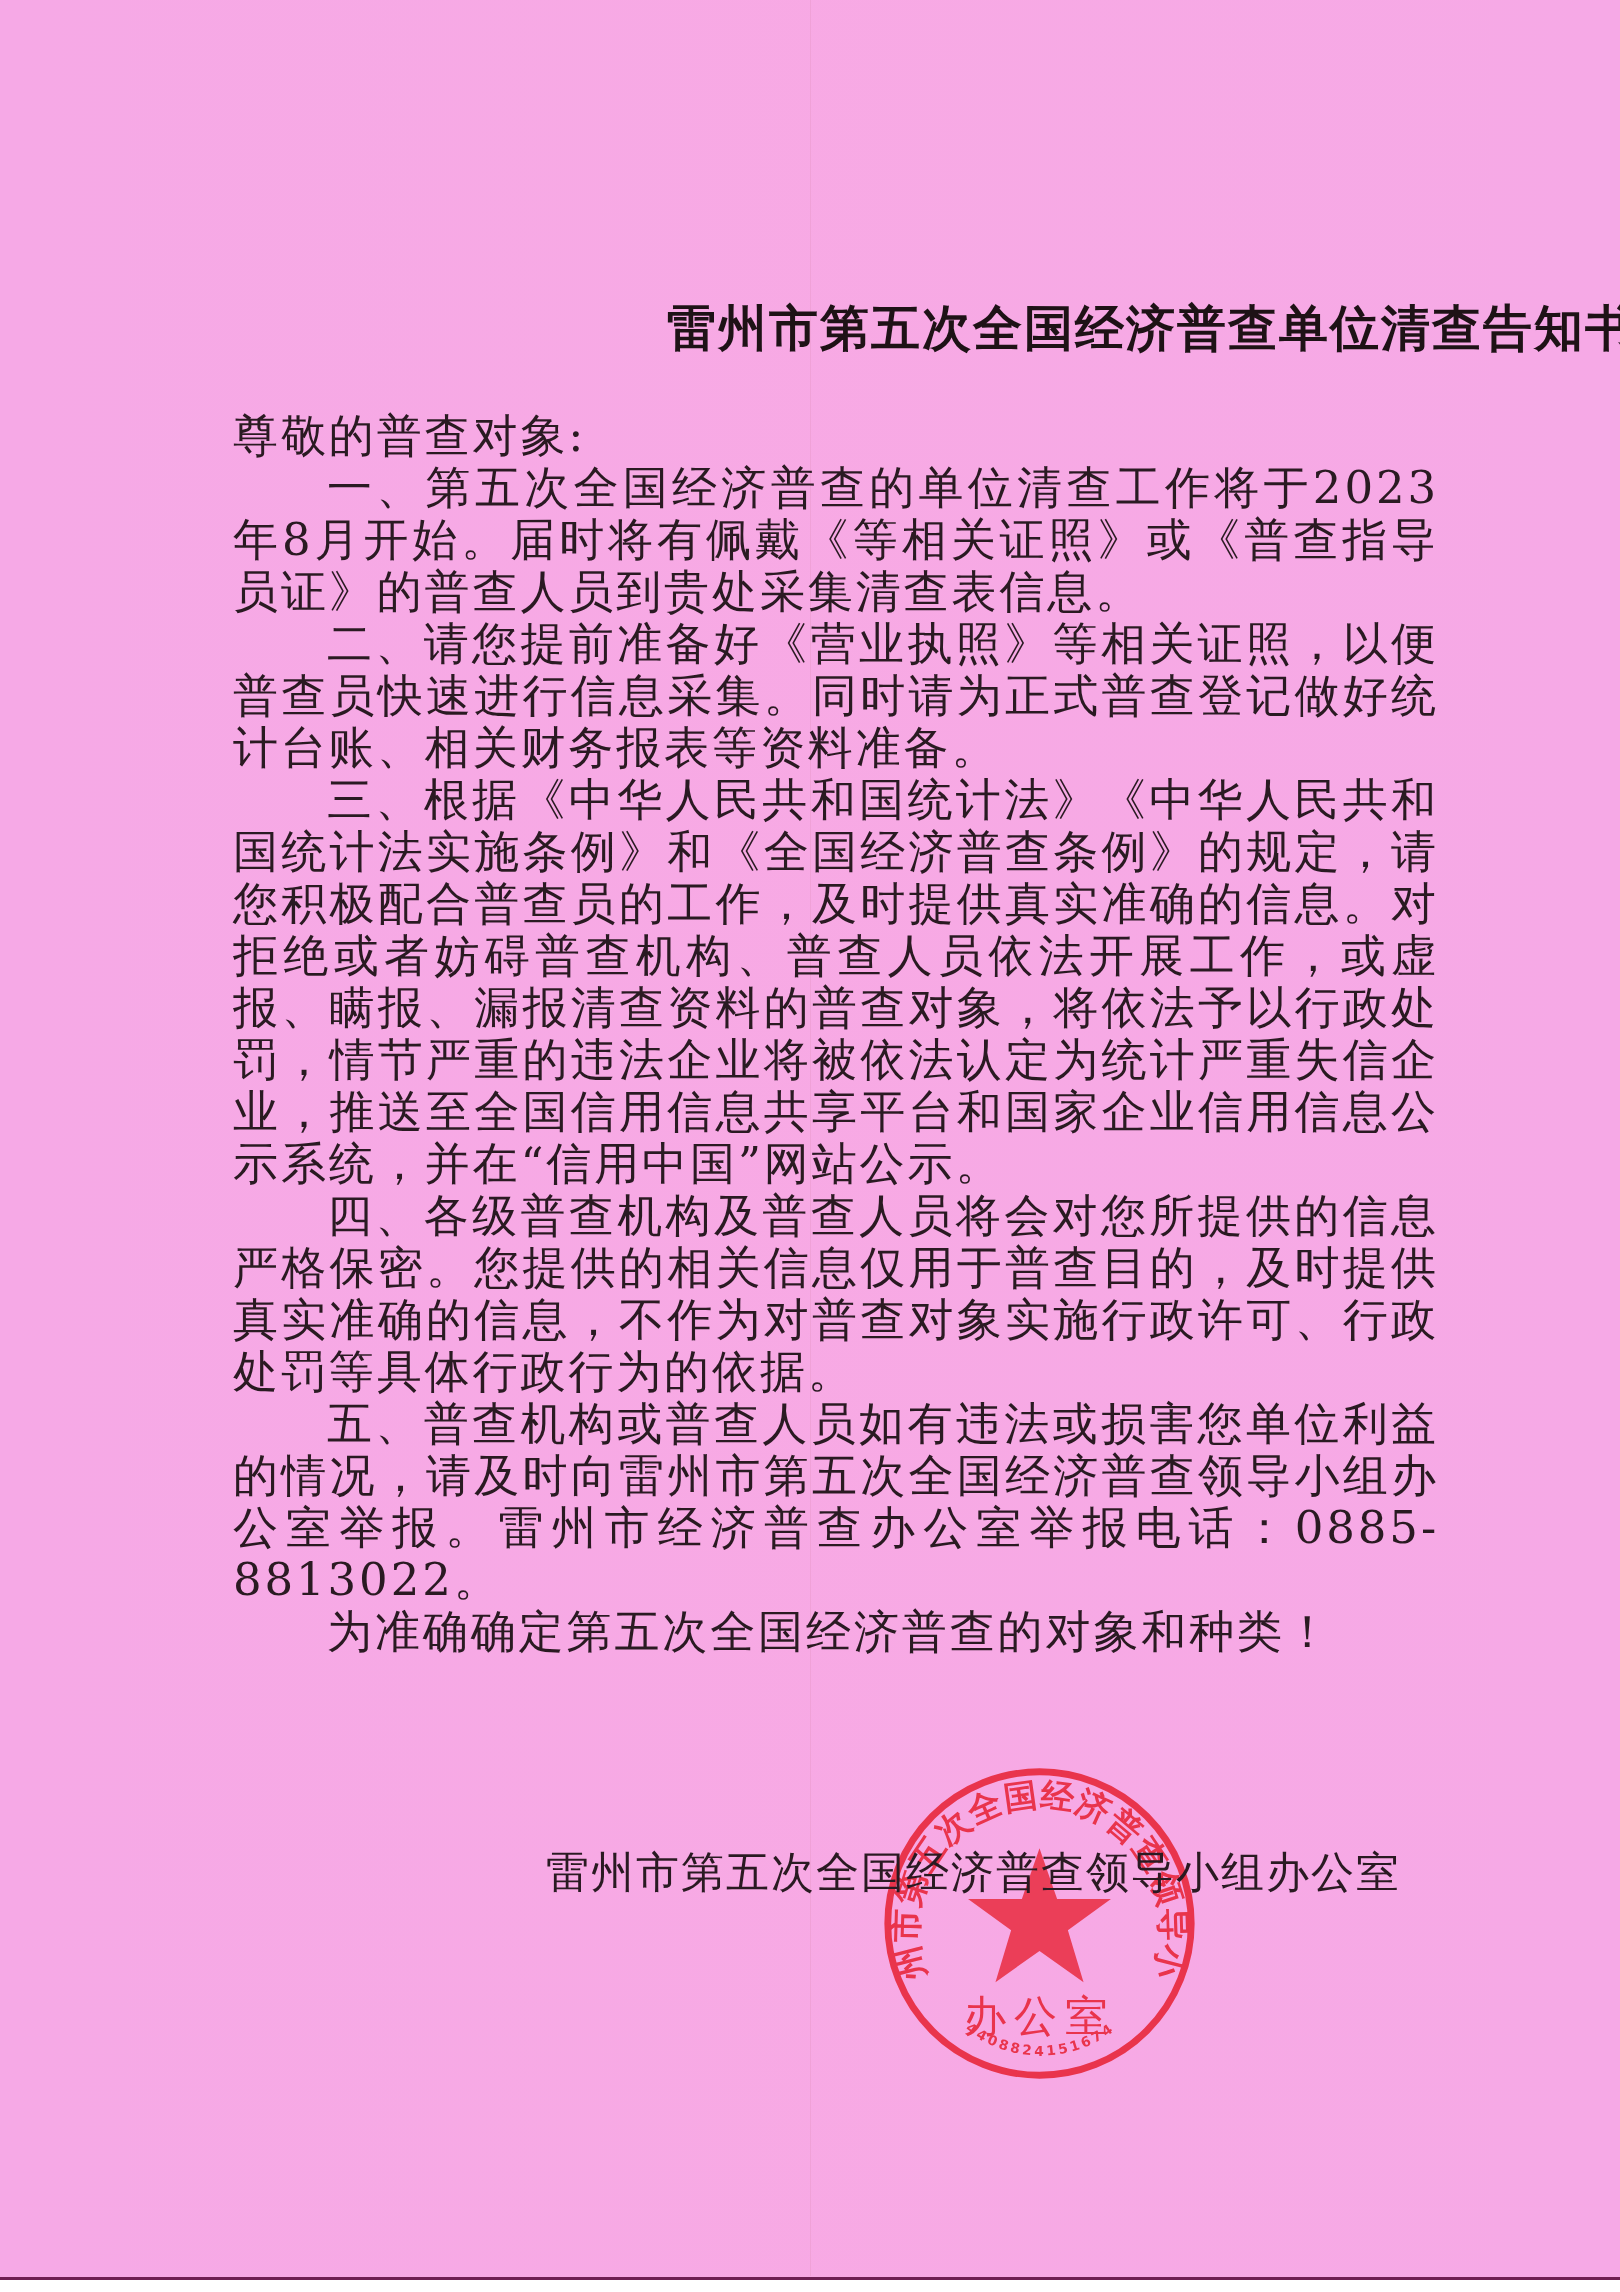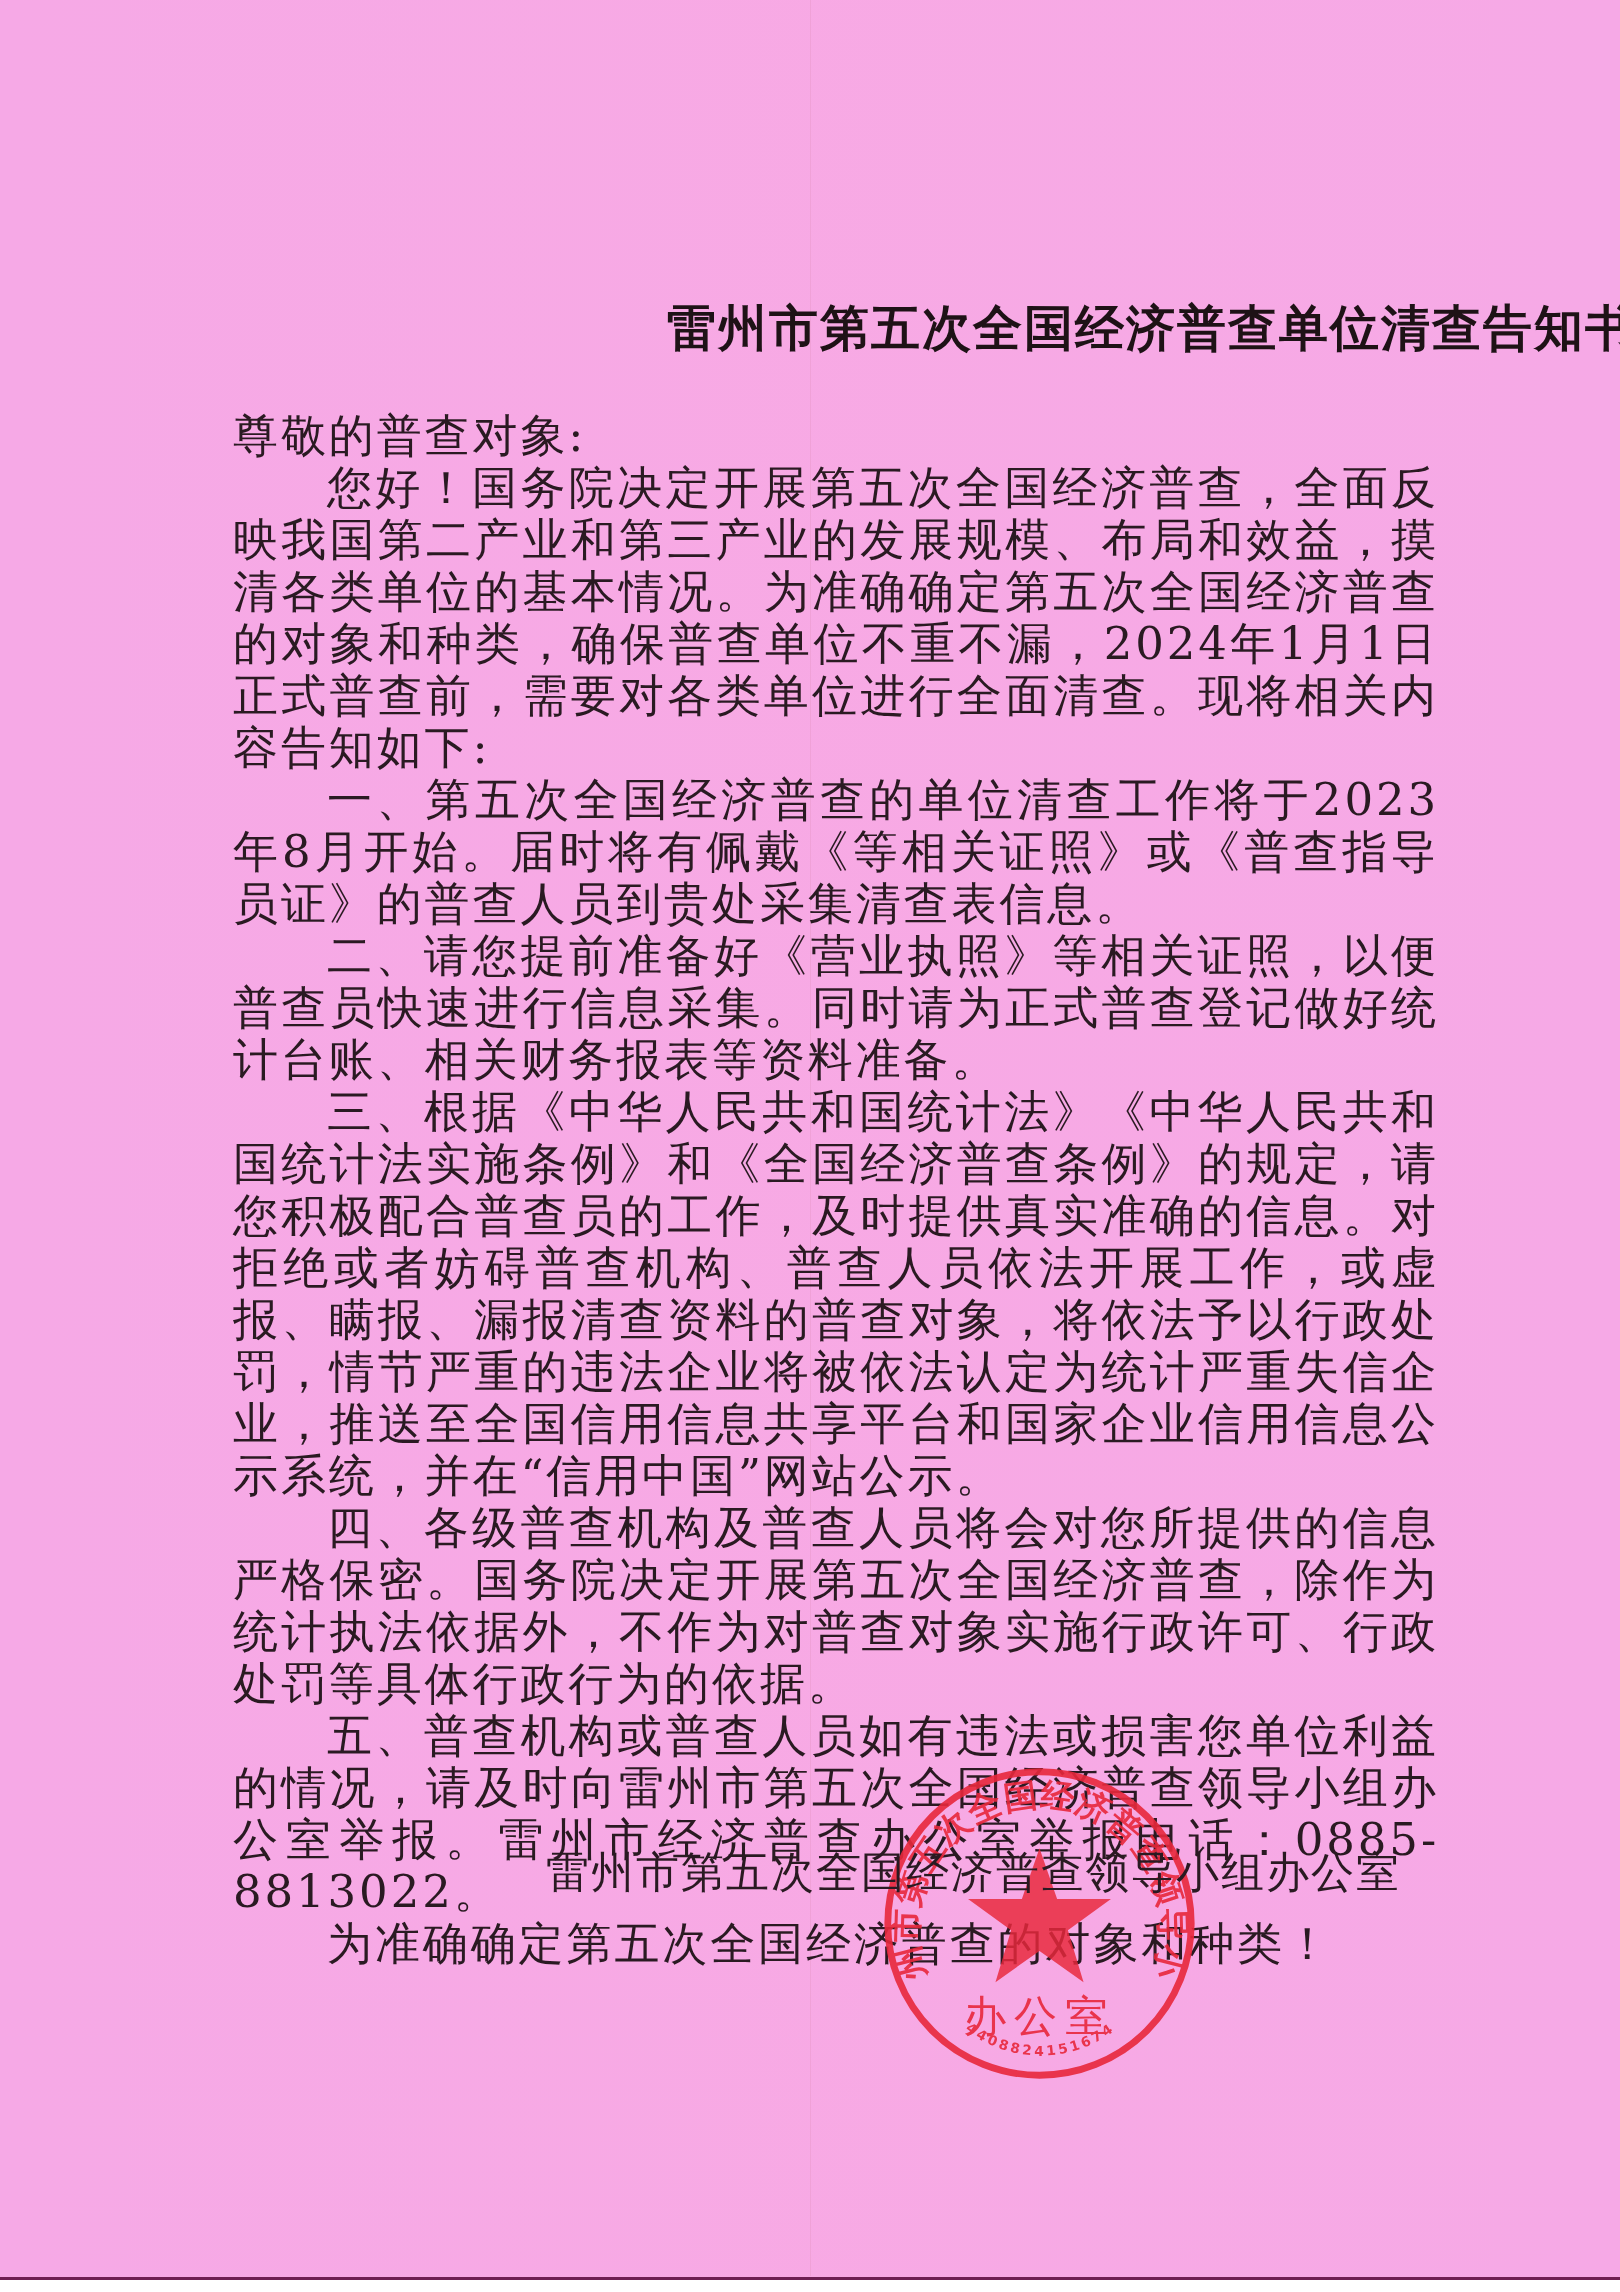--- a/index.html
+++ b/index.html
@@ -101,25 +101,24 @@
 </head>
 <body>
 
 <div class="page">
   <div class="fold"></div>
 
   <div class="title">雷州市第五次全国经济普查单位清查告知书</div>
 
   <div class="body-text">
     <p>尊敬的普查对象:</p>
-    <p class="indent">您好！国务院决定开展第五次全国经济普查，全面反映我国第二产业和第三产业的发展规模、布局和效益，摸清各类单位的基本情况。为准确确定第五次全国经济普查的对象和种类，确保普查单位不重不漏，2024年1月1日正式普查前，需要对各类单位进行全面清查。现将相关内容告知如下:</p>
     <p class="indent">一、第五次全国经济普查的单位清查工作将于2023年8月开始。届时将有佩戴《等相关证照》或《普查指导员证》的普查人员到贵处采集清查表信息。</p>
     <p class="indent">二、请您提前准备好《营业执照》等相关证照，以便普查员快速进行信息采集。同时请为正式普查登记做好统计台账、相关财务报表等资料准备。</p>
     <p class="indent">三、根据《中华人民共和国统计法》《中华人民共和国统计法实施条例》和《全国经济普查条例》的规定，请您积极配合普查员的工作，及时提供真实准确的信息。对拒绝或者妨碍普查机构、普查人员依法开展工作，或虚报、瞒报、漏报清查资料的普查对象，将依法予以行政处罚，情节严重的违法企业将被依法认定为统计严重失信企业，推送至全国信用信息共享平台和国家企业信用信息公示系统，并在“信用中国”网站公示。</p>
-    <p class="indent">四、各级普查机构及普查人员将会对您所提供的信息严格保密。国务院决定开展第五次全国经济普查，除作为统计执法依据外，不作为对普查对象实施行政许可、行政处罚等具体行政行为的依据。</p>
+    <p class="indent">四、各级普查机构及普查人员将会对您所提供的信息严格保密。您提供的相关信息仅用于普查目的，及时提供真实准确的信息，不作为对普查对象实施行政许可、行政处罚等具体行政行为的依据。</p>
     <p class="indent">五、普查机构或普查人员如有违法或损害您单位利益的情况，请及时向雷州市第五次全国经济普查领导小组办公室举报。雷州市经济普查办公室举报电话：0885-8813022。</p>
     <p class="indent">为准确确定第五次全国经济普查的对象和种类！</p>
   </div>
 
   <svg class="seal" viewBox="0 0 330 330">
     <defs>
       <path id="sealArc" d="M 55 230 A 125 125 0 1 1 275 230"></path>
       <path id="codeArc" d="M 70 255 A 125 125 0 0 0 262 255"></path>
     </defs>
     <circle cx="165" cy="165" r="155" fill="none" stroke="#e8283c" stroke-width="7"></circle>

